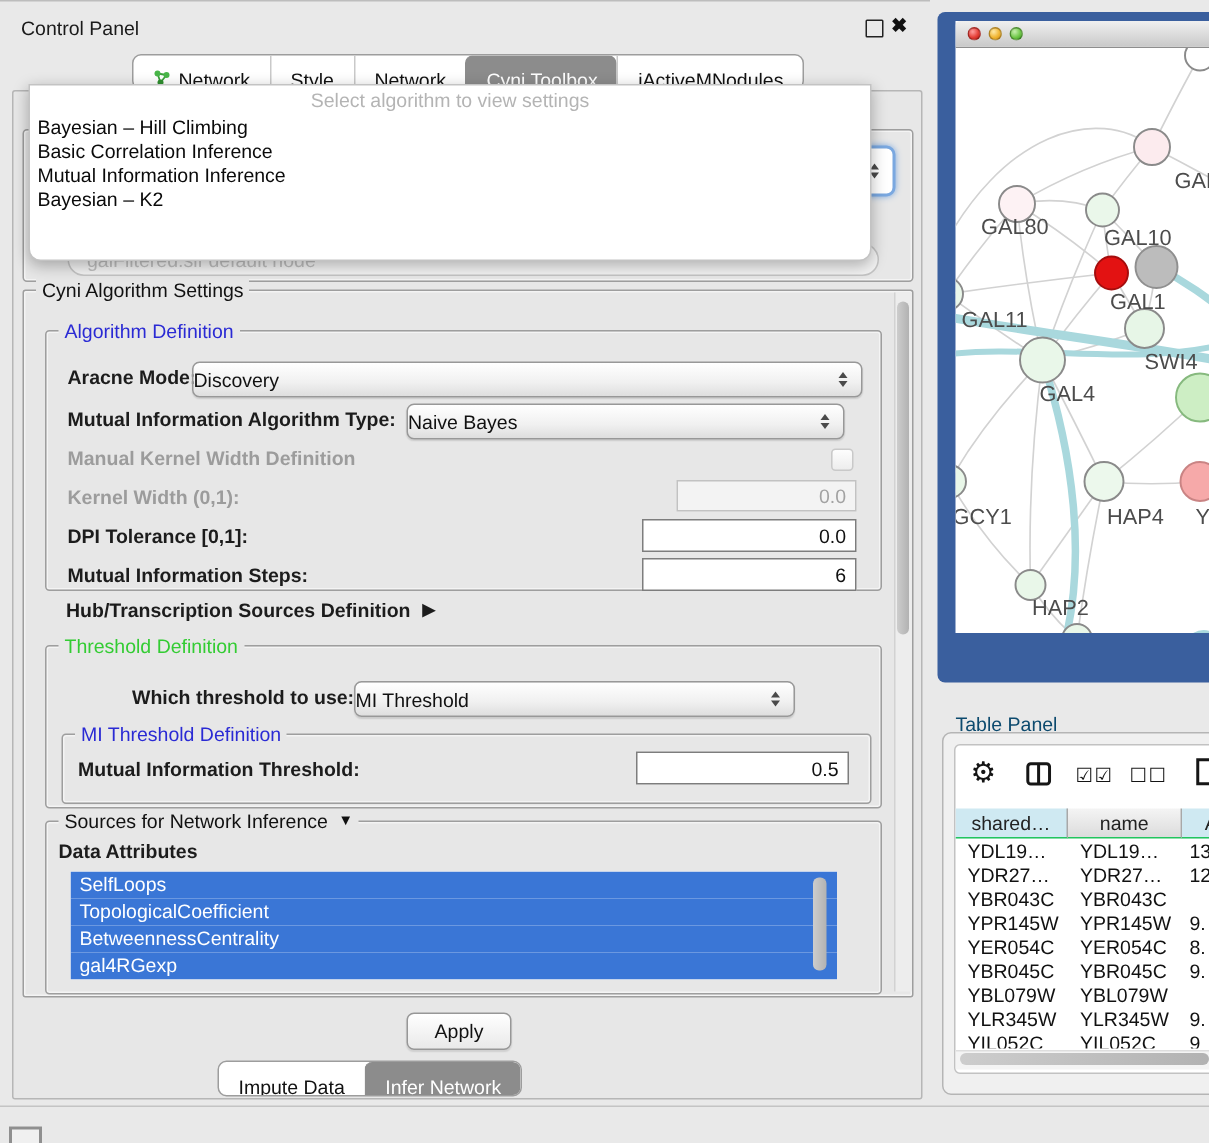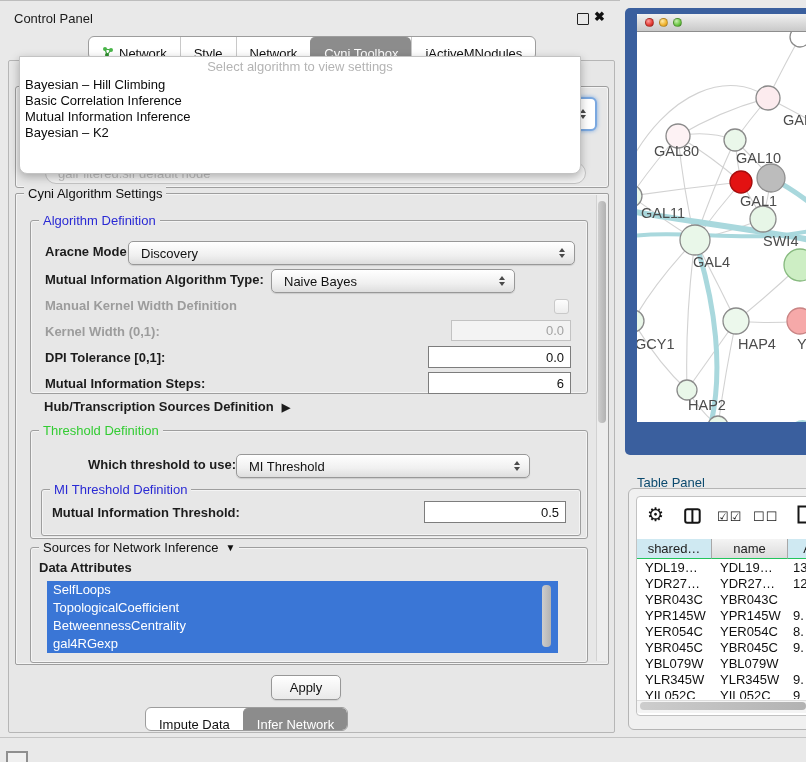--- a/index.html
+++ b/index.html
@@ -15,21 +15,21 @@
   .gbt{position:absolute;top:-8px;left:8px;background:#e7e7e7;padding:0 4px;font-size:13px;color:#111;white-space:nowrap;line-height:15px;}
   .gbt.blue{color:#2a2ad4;} .gbt.green{color:#33cc33;}
   
   .seg{position:absolute;display:flex;background:#fff;border:1px solid #9d9d9d;border-radius:6px;height:22px;align-items:stretch;overflow:hidden;}
   .seg .tab{display:flex;align-items:center;gap:5px;padding:16px 13px;font-size:13px;color:#111;border-left:1px solid #c9c9c9;cursor:default;}
   .seg .tab:first-child{border-left:none;}
   .seg .tab.sel{background:#8c8c8c;color:#fff;border-left-color:#8c8c8c;border-radius:5px;}
   
   .combo{position:absolute;border:1px solid #989898;border-radius:5px;
          background:linear-gradient(#ffffff,#f0f0f0 60%,#dedede);box-shadow:0 1px 1px rgba(0,0,0,.12);
-         display:flex;align-items:center;font-size:13px;color:#111;padding-left:12px;box-sizing:border-box;}
+         display:flex;align-items:center;font-size:13px;color:#111;box-sizing:border-box;}
   .arrows{position:absolute;right:9px;top:50%;transform:translateY(-50%);display:flex;flex-direction:column;gap:2px;}
   .tu{width:0;height:0;border-left:3.5px solid transparent;border-right:3.5px solid transparent;border-bottom:4.5px solid #4a4a4a;}
   .tdn{width:0;height:0;border-left:3.5px solid transparent;border-right:3.5px solid transparent;border-top:4.5px solid #4a4a4a;}
   
   .fld{position:absolute;background:#fff;border:1px solid #7d7d7d;font-size:13px;color:#111;
        display:flex;align-items:center;justify-content:flex-end;padding-right:6px;box-sizing:border-box;}
   .fld.dis{background:#f3f3f3;border-color:#c2c2c2;color:#a2a2a2;}
   
   .ddown{position:absolute;background:#fff;border:1px solid #c3c3c3;border-radius:0 0 8px 8px;
          box-shadow:0 3px 10px rgba(0,0,0,.28);z-index:10;overflow:hidden;}
@@ -130,21 +130,21 @@
         <div class="lbl" style="left:14px;top:23px;">Aracne Mode:</div>
         <div class="combo" style="left:97px;top:20px;width:447px;height:24px;">
           <span>Discovery</span>
           <div class="arrows">
               <div class="tu"></div>
               <div class="tdn"></div>
             </div>
         </div>
 
         <div class="lbl" style="left:14px;top:51px;">Mutual Information Algorithm Type:</div>
-        <div class="combo" style="left:240px;top:48px;width:244px;height:24px;">
+        <div class="combo" style="left:240px;top:48px;width:292px;height:24px;">
           <span>Naive Bayes</span>
           <div class="arrows">
               <div class="tu"></div>
               <div class="tdn"></div>
             </div>
         </div>
 
         <div class="lbl dis" style="left:14px;top:77px;">Manual Kernel Width Definition</div>
         <div class="abs" style="left:523px;top:78px;width:13px;height:13px;border:1px solid #c9c9c9;border-radius:3px;background:linear-gradient(#fdfdfd,#ededed);"></div>
 

